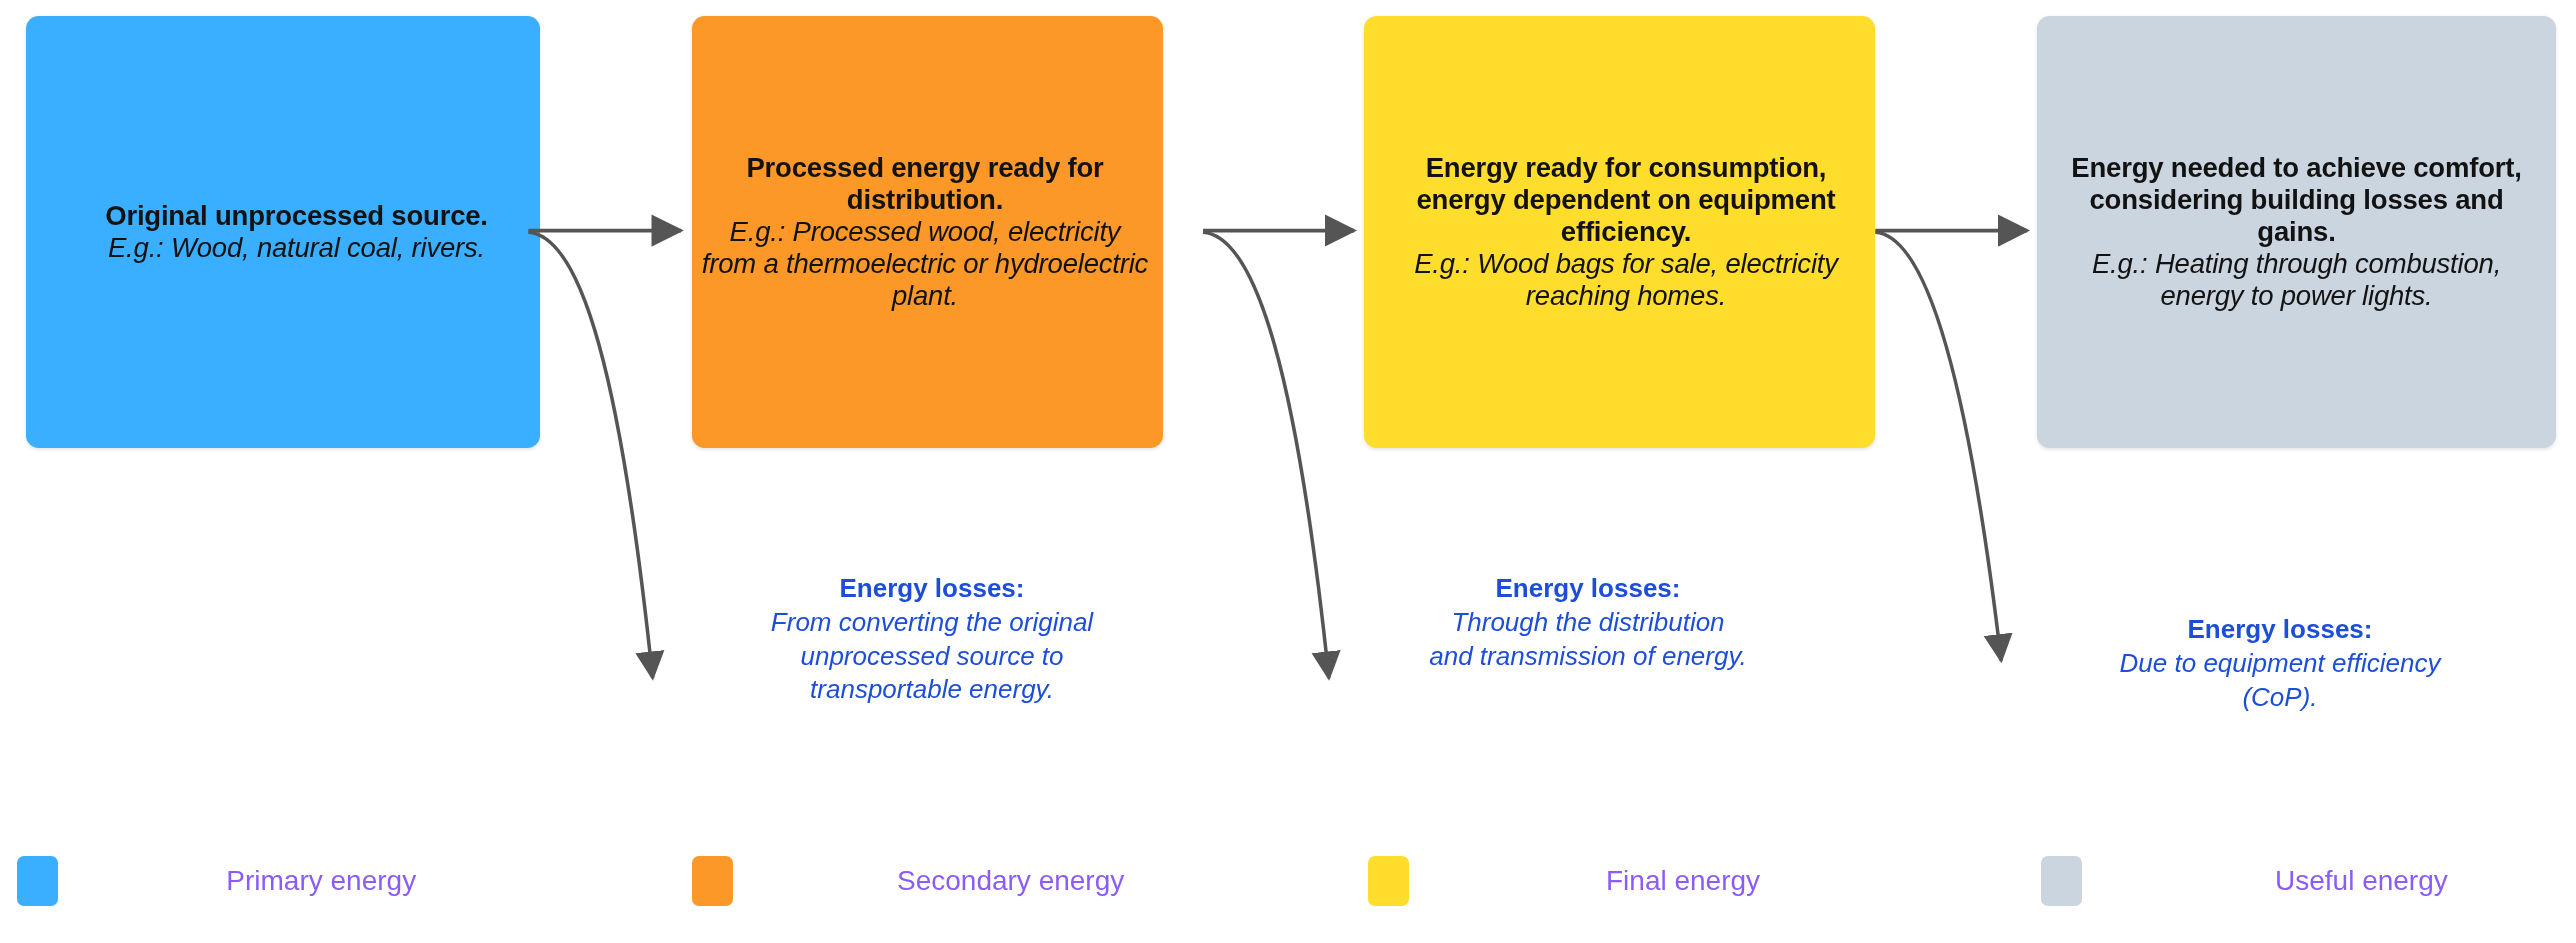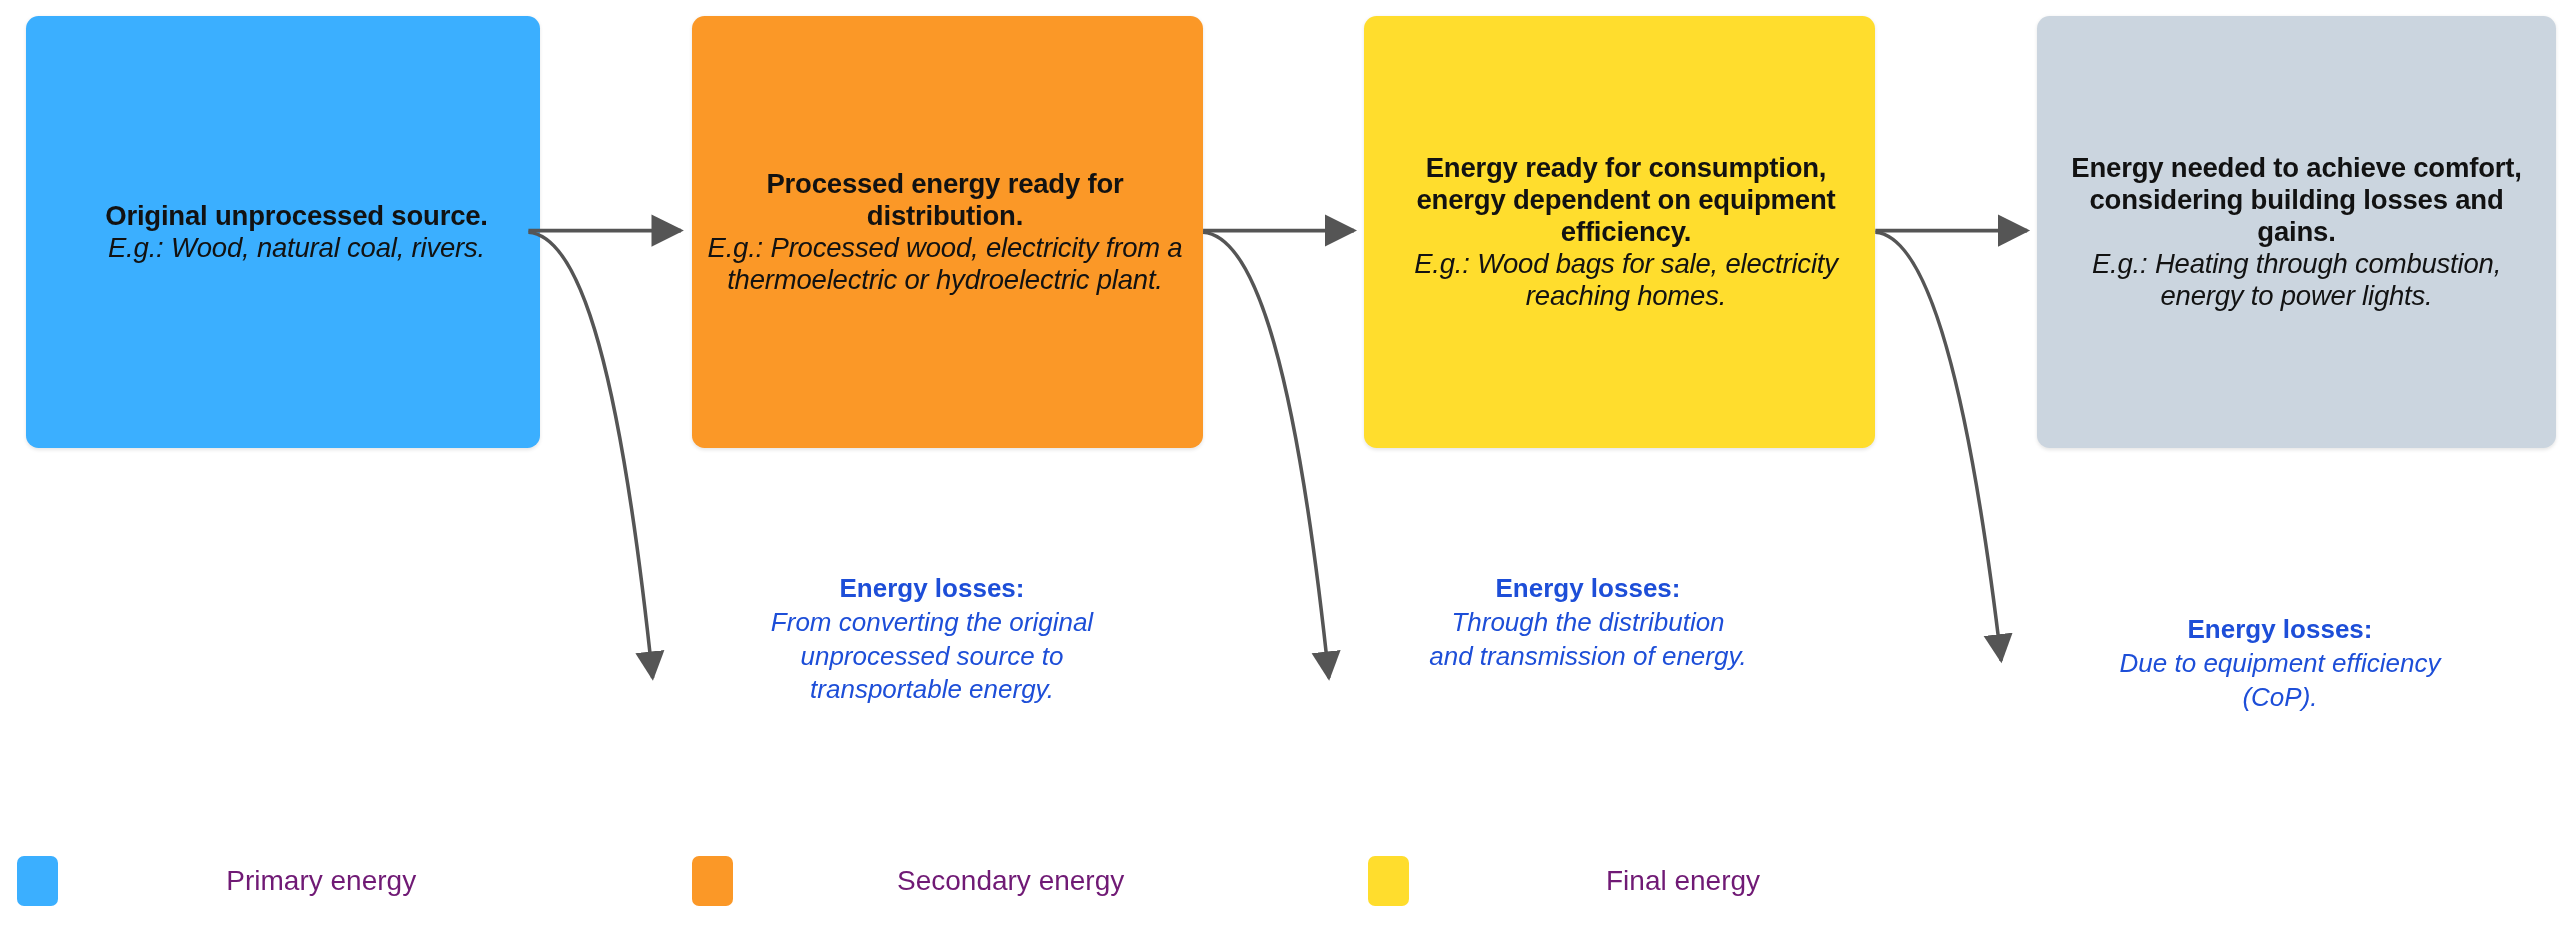--- a/index.html
+++ b/index.html
@@ -43,21 +43,21 @@
     letter-spacing: -0.2px;
   }
   .box-example {
     display: block;
     font-style: italic;
     font-size: 27.5px;
     letter-spacing: -0.2px;
   }
 
   #box-primary   { left: 26px;   width: 514px;  background: #3BAFFF; padding-left: 41px; }
-  #box-secondary { left: 692px;  width: 511px;  background: #FB9827; padding-left: 9px; }
+  #box-secondary { left: 692px;  width: 471px;  background: #FB9827; padding-left: 9px; }
   #box-final     { left: 1364px; width: 511px;  background: #FFDD2D; padding-left: 27px; }
   #box-useful    { left: 2037px; width: 519px;  background: #CBD5DF; }
 
   
   .loss-block {
     position: absolute;
     text-align: center;
     color: #1d4ed8;
     line-height: 1.30;
     font-size: 26px;
@@ -101,21 +101,21 @@
     align-items: center;
   }
   .legend-swatch {
     width: 41px;
     height: 50px;
     border-radius: 7px;
     flex: none;
   }
   .legend-label {
     font-size: 28px;
-    color: #701a75;
+    color: #8b5cf6;
     white-space: nowrap;
   }
   #legend-item-0 { left: 17.3px;   }
   #legend-item-1 { left: 692px;  }
   #legend-item-2 { left: 1368px; }
   #legend-item-3 { left: 2041px; }
   #legend-item-0 .legend-label { margin-left: 168px; }
   #legend-item-1 .legend-label { margin-left: 164px; }
   #legend-item-2 .legend-label { margin-left: 197px; }
   #legend-item-3 .legend-label { margin-left: 193px; }
@@ -190,16 +190,20 @@
       <span class="legend-label">Primary energy</span>
     </div>
     <div class="legend-item" id="legend-item-1">
       <span class="legend-swatch" id="swatch-1" style="background: rgb(251, 152, 39);"></span>
       <span class="legend-label">Secondary energy</span>
     </div>
     <div class="legend-item" id="legend-item-2">
       <span class="legend-swatch" id="swatch-2" style="background: rgb(255, 221, 45);"></span>
       <span class="legend-label">Final energy</span>
     </div>
+    <div class="legend-item" id="legend-item-3">
+      <span class="legend-swatch" id="swatch-3" style="background: rgb(203, 213, 223);"></span>
+      <span class="legend-label">Useful energy</span>
+    </div>
   </div>
 
 </div>
 
 
 </body></html>

